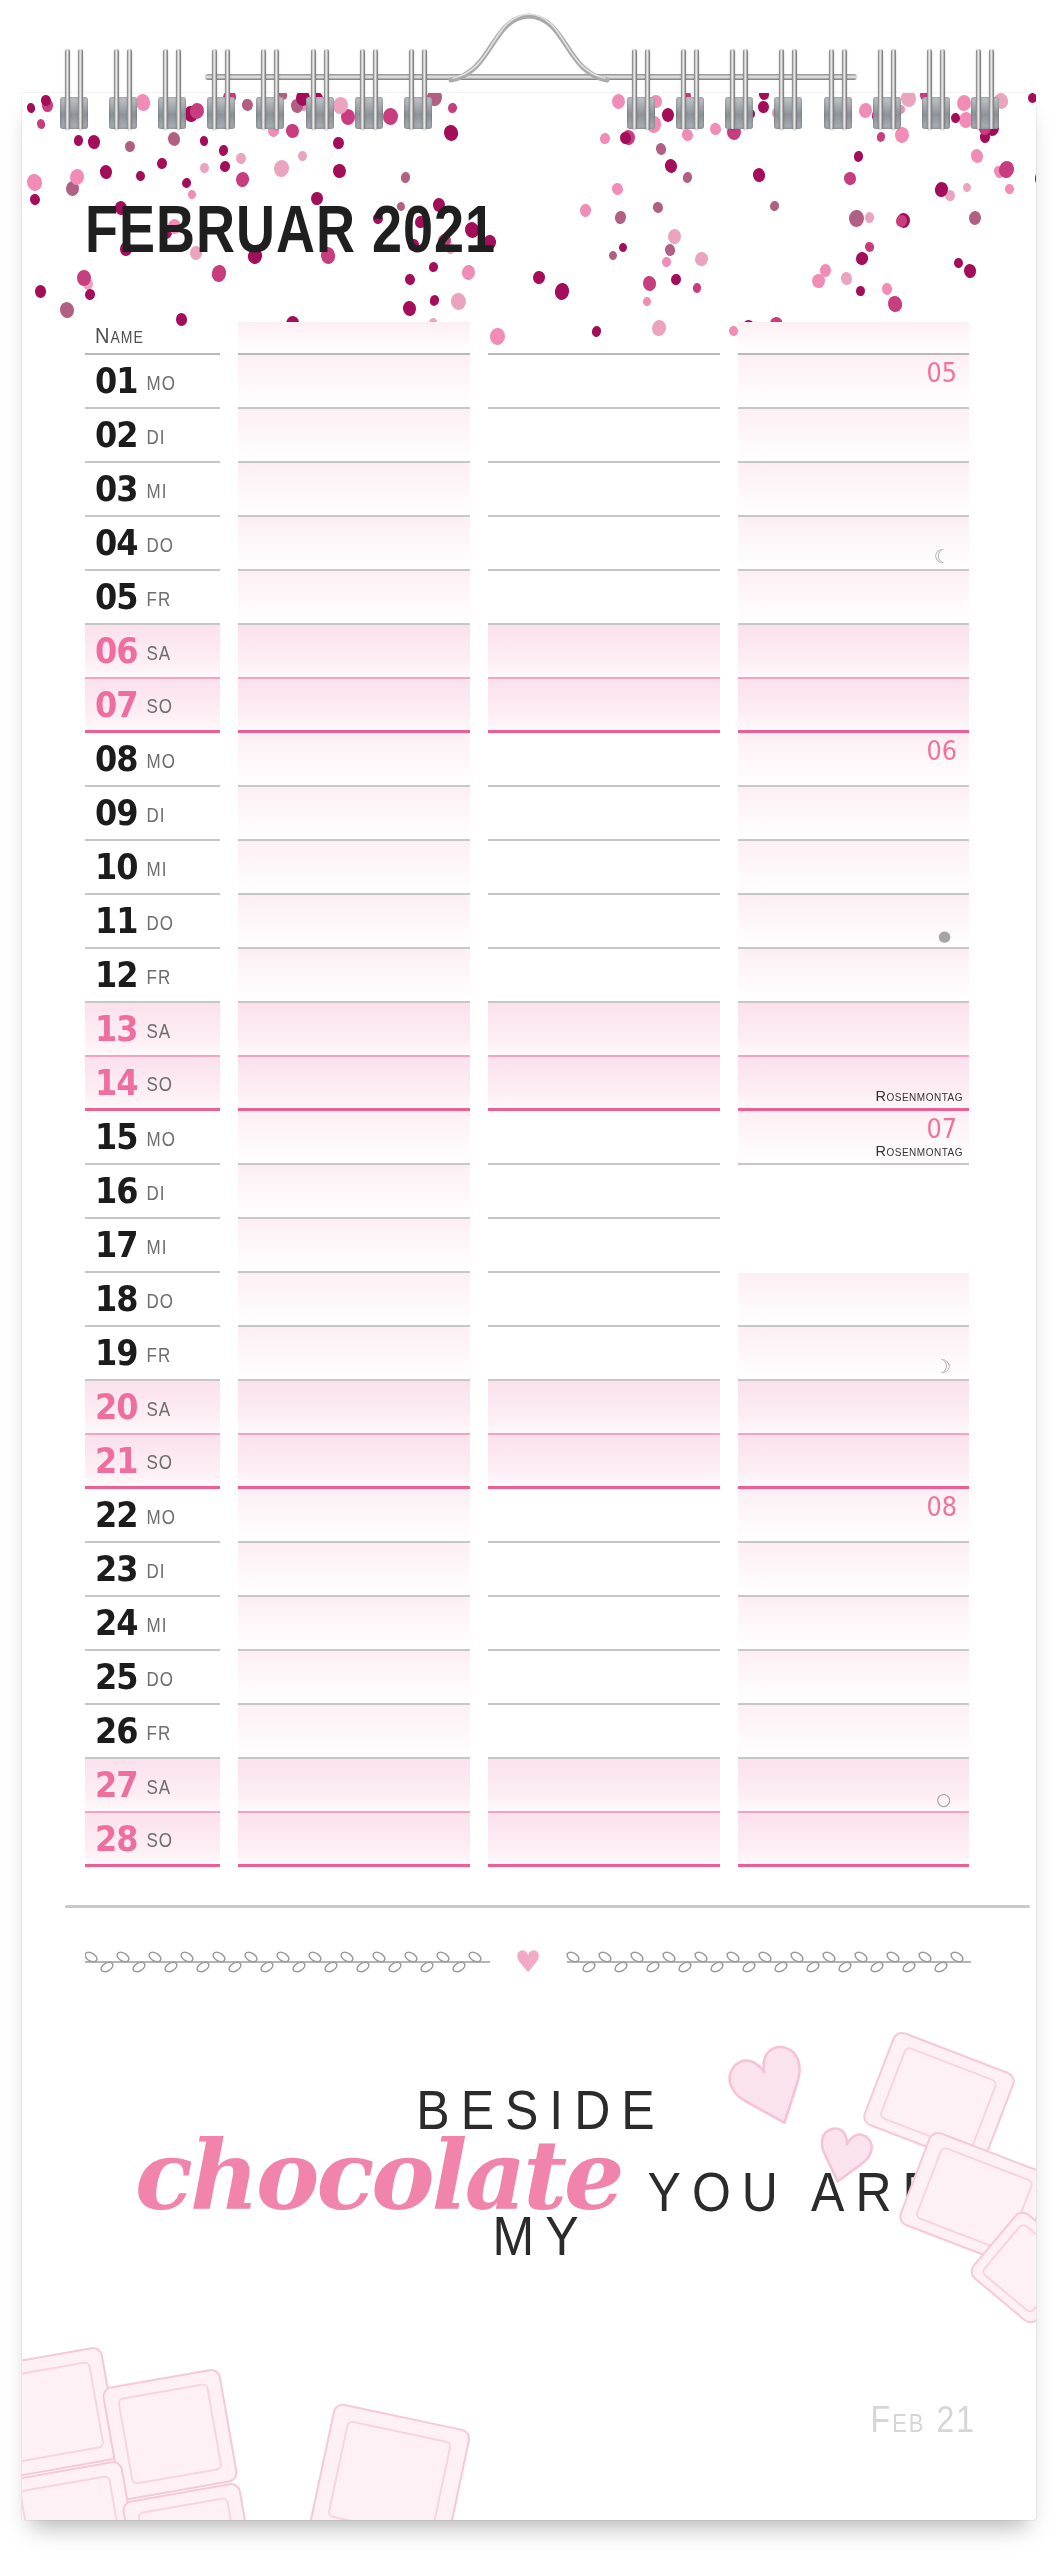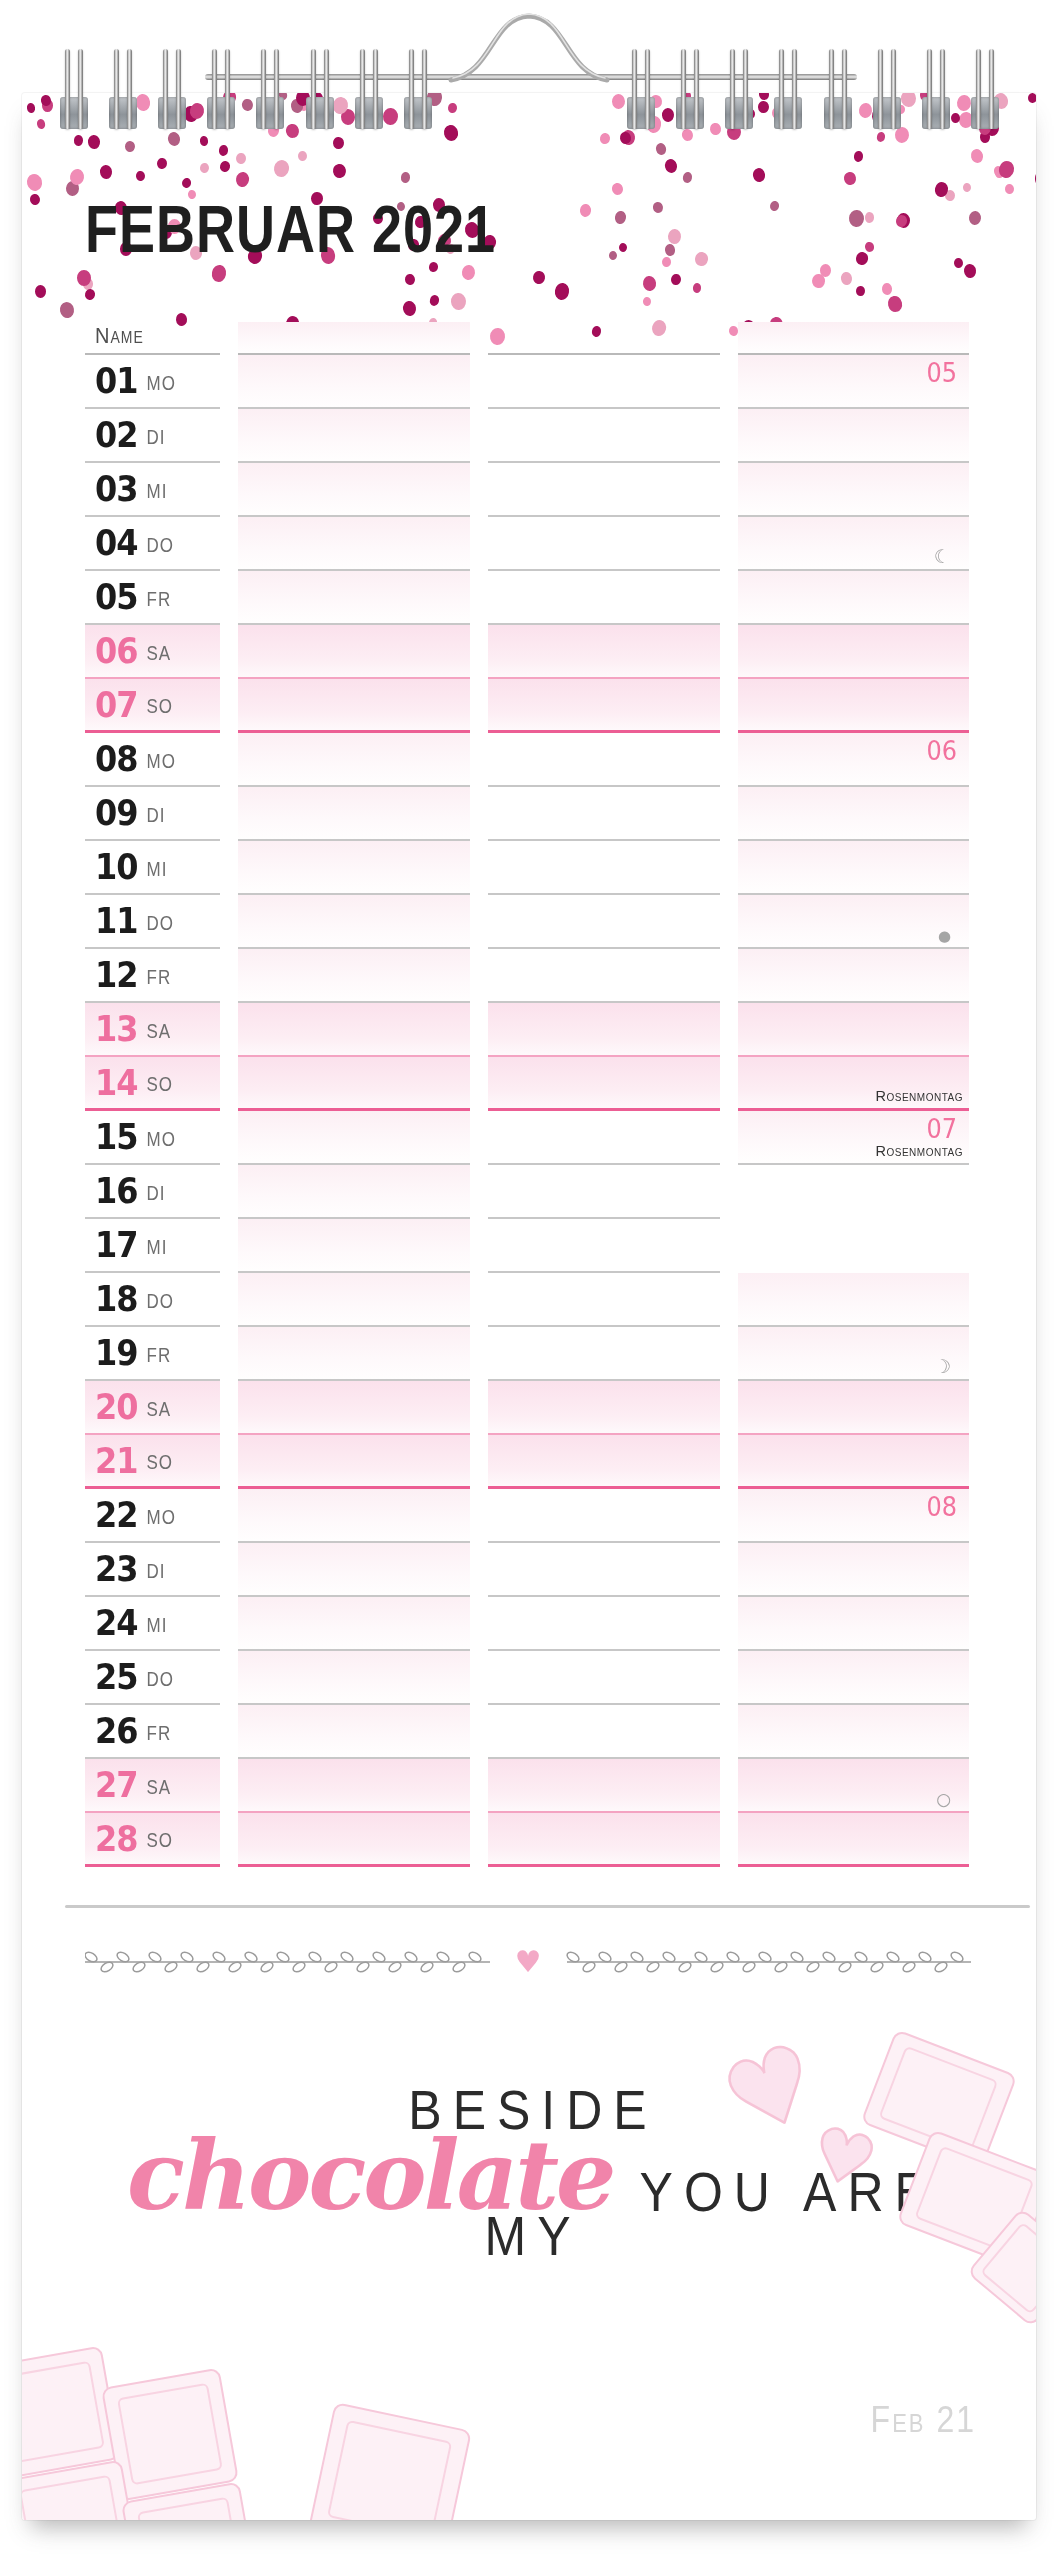--- a/index.html
+++ b/index.html
@@ -67,21 +67,21 @@
            font-variant:small-caps;letter-spacing:.5px;white-space:nowrap;}
   .moon{position:absolute;bottom:3px;right:18px;font-family:"DejaVu Sans",sans-serif;
         color:#a5a5a5;line-height:1;}
 
   
   .end-line{position:absolute;left:43px;top:1812px;width:965px;height:3px;
             border-radius:2px;background:#cacaca;}
   .vine-wrap{position:absolute;left:63px;top:1848px;width:886px;height:42px;}
 
   
-  .quote{position:absolute;left:4px;top:1988px;width:100%;display:flex;
+  .quote{position:absolute;left:12px;top:1988px;width:100%;display:flex;
          flex-direction:column;align-items:center;}
   .q-caps{font-size:50px;font-weight:400;color:#2b2b2b;letter-spacing:11px;
           display:inline-block;transform:scaleY(1.12);white-space:nowrap;}
   .q-script{font-family:"DejaVu Serif",serif;font-style:italic;font-weight:700;
             color:#f184aa;letter-spacing:-3px;line-height:.9;white-space:nowrap;}
   .q-line{display:flex;align-items:baseline;}
   .q-line2{margin-top:-6px;justify-content:space-between;}
   .q-line2 .q-script{font-size:95px;}
   .q-line2 .q-caps{margin-left:26px;}
   .q-line3{margin-top:-14px;flex-direction:column;}

